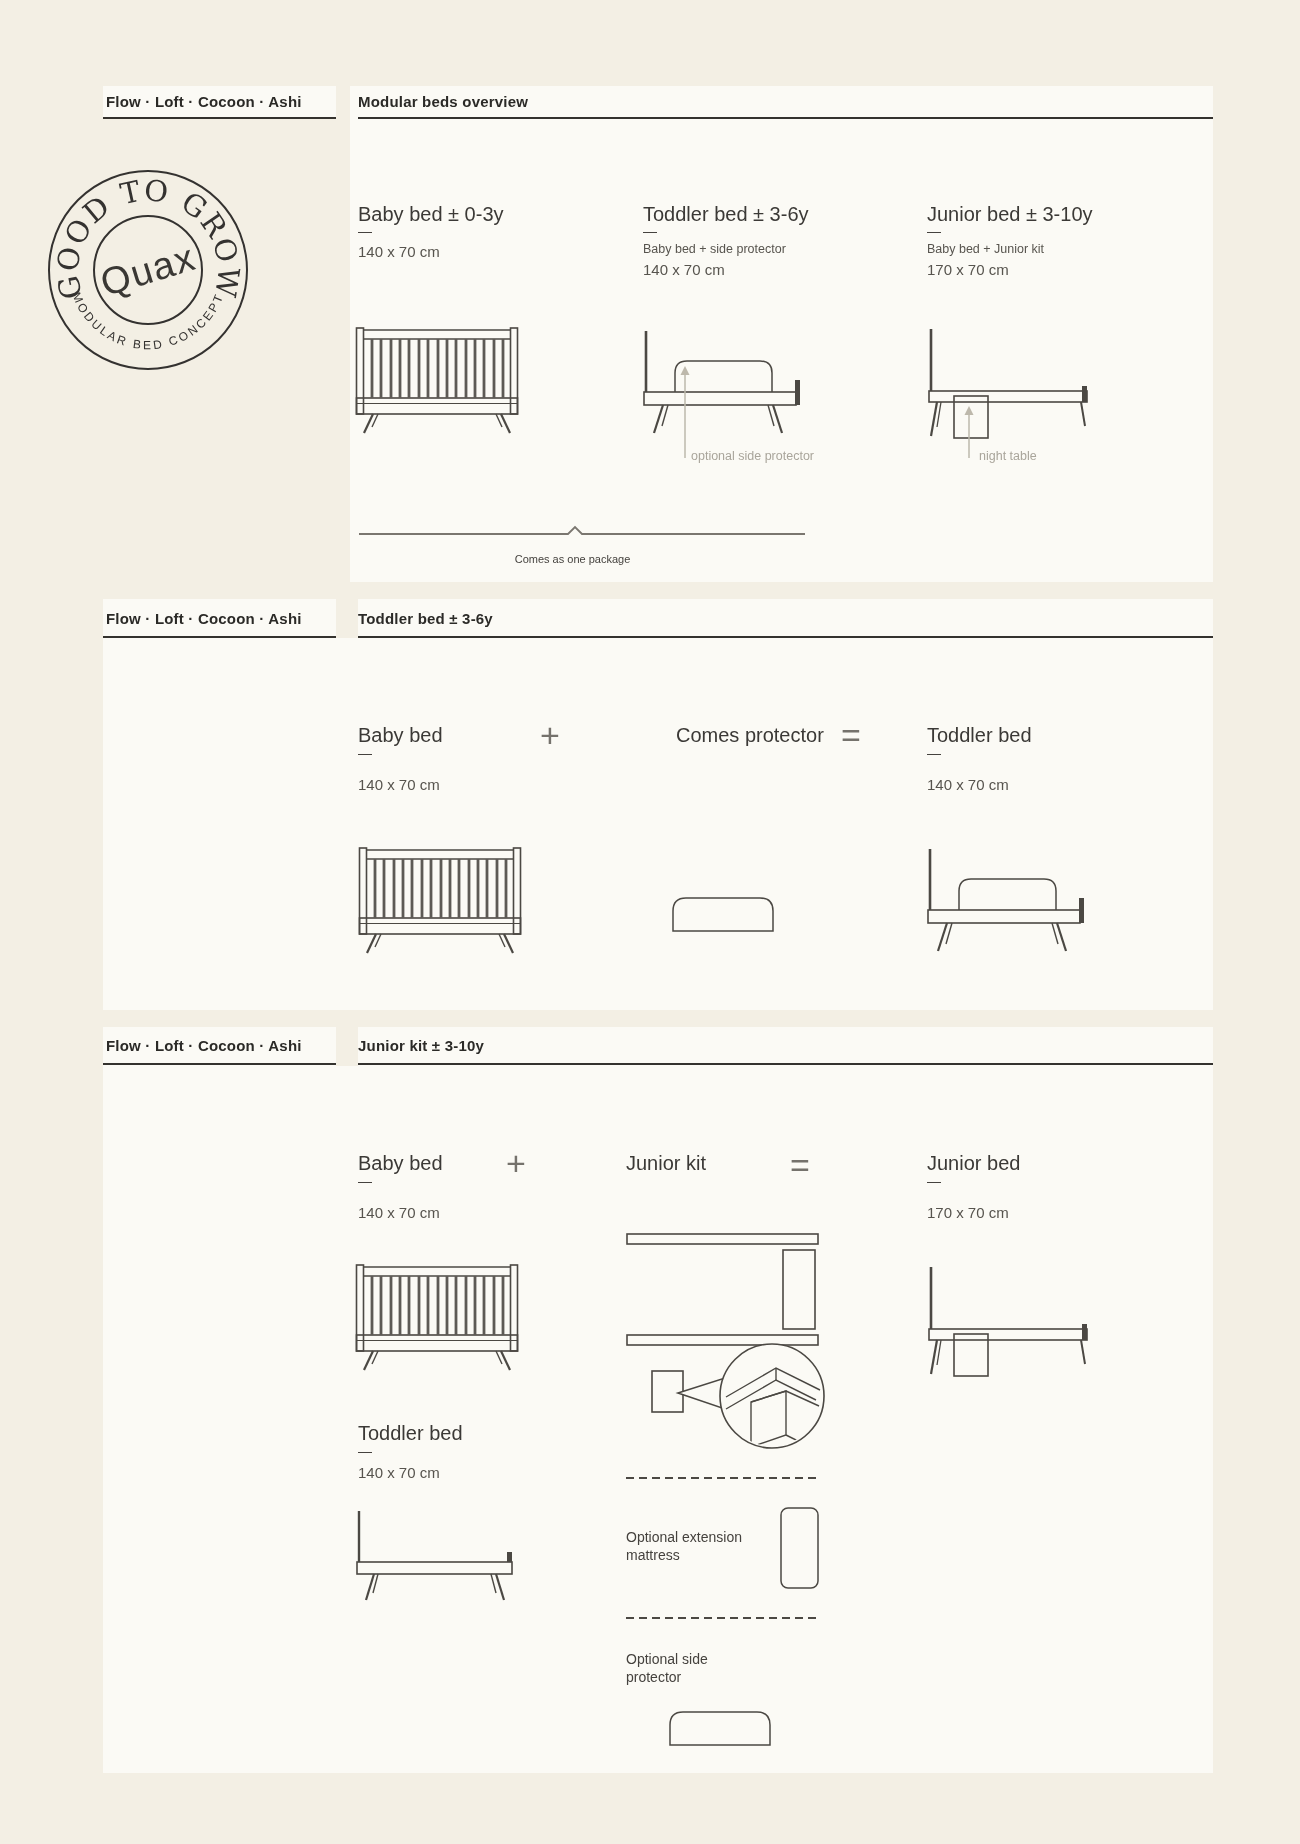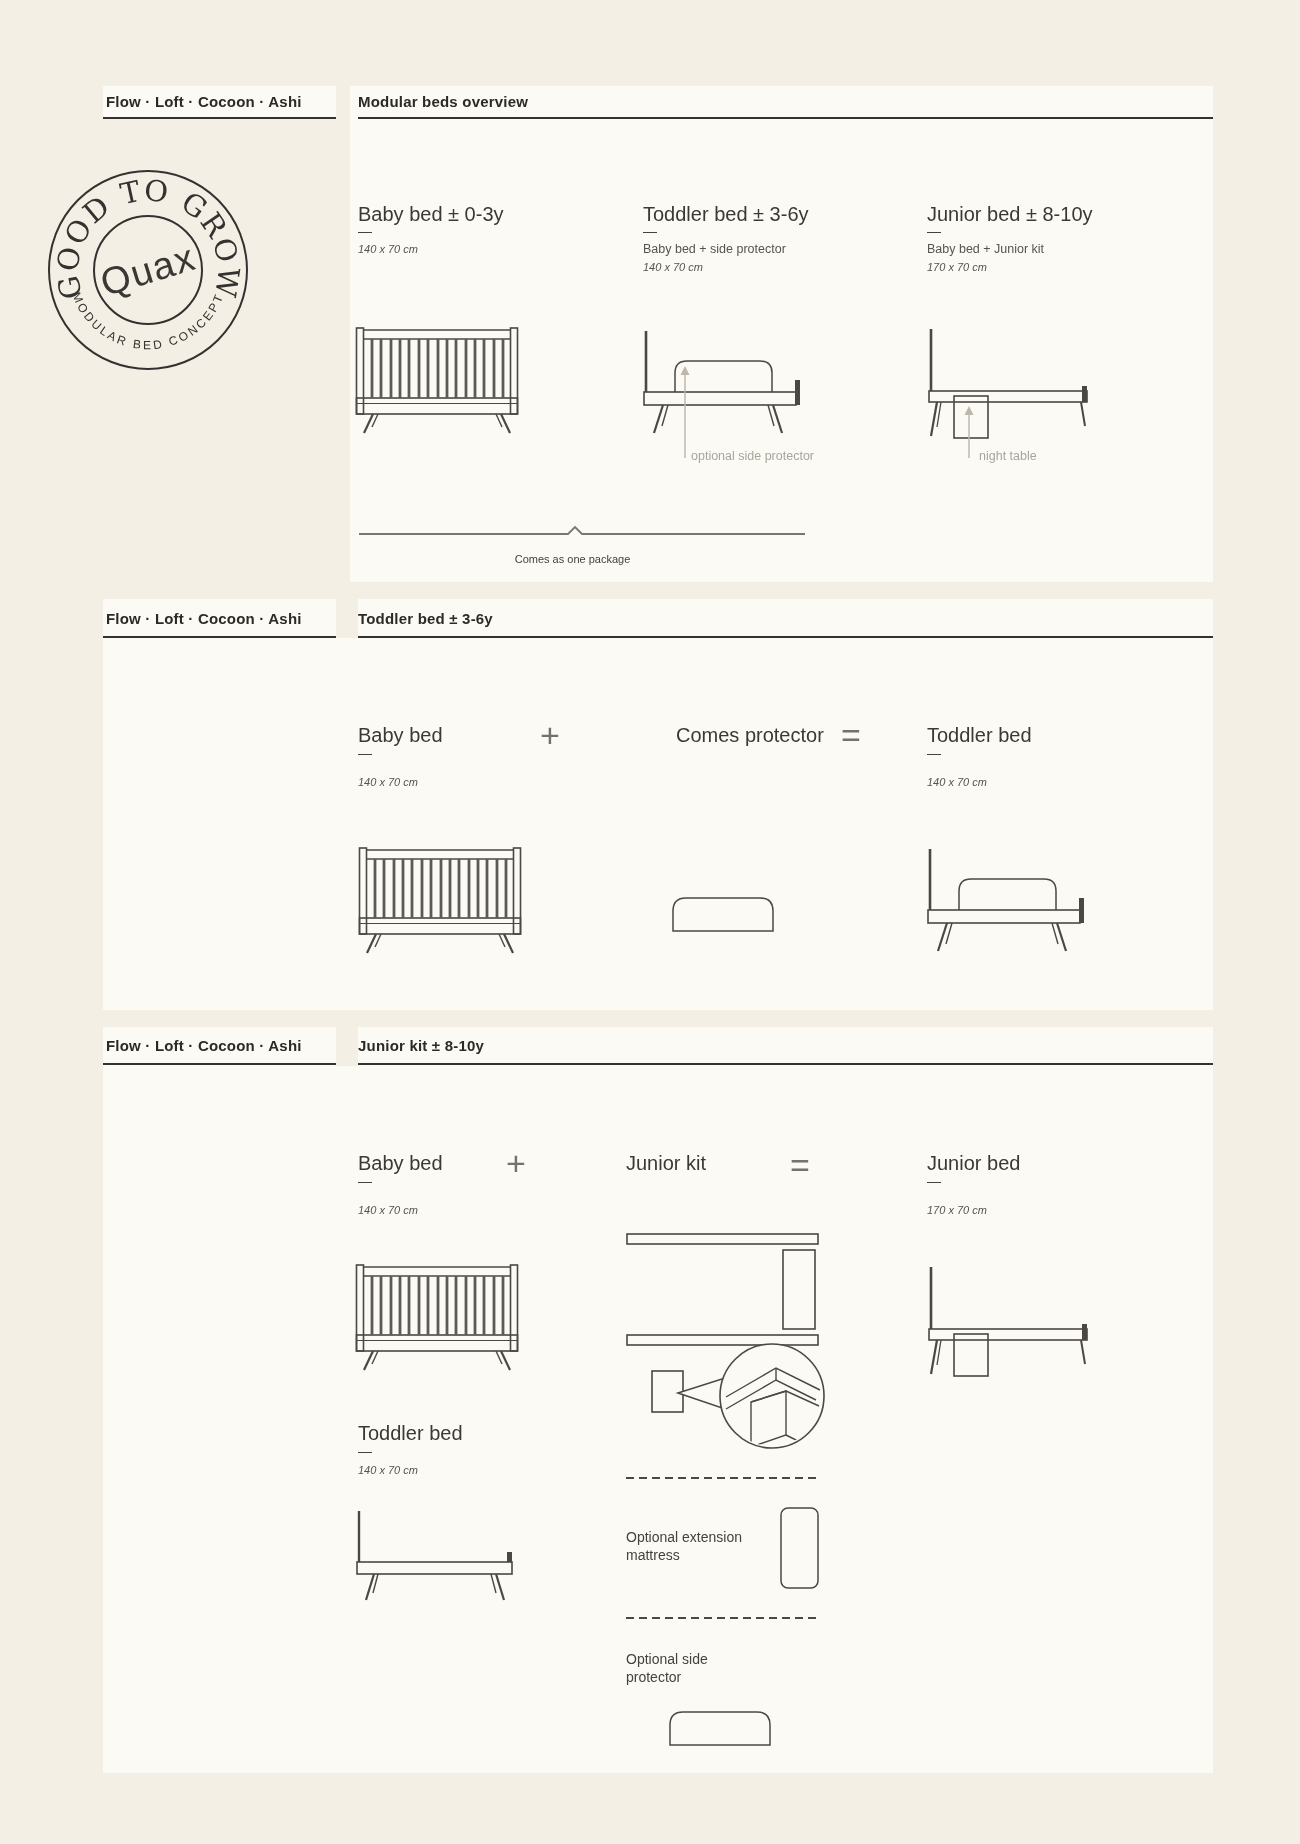--- a/index.html
+++ b/index.html
@@ -9,21 +9,21 @@
     font-family:"Liberation Sans", sans-serif;
     color:#2e2c29;
   }
   .panel{position:absolute;background:#fbfaf5;}
   .notch{position:absolute;background:#f3efe4;}
   .navtext{position:absolute;font-size:15px;font-weight:bold;color:#2b2a27;letter-spacing:.2px;white-space:nowrap;}
   .rule{position:absolute;height:2px;background:#34322e;}
   .coltitle{position:absolute;font-size:20px;color:#3b3936;white-space:nowrap;}
   .dash{position:absolute;font-size:14px;color:#45423e;line-height:10px;}
   .sub{position:absolute;font-size:12.5px;color:#57544e;white-space:nowrap;}
-  .small{position:absolute;font-size:11px;color:#57544e;white-space:nowrap;font-style:italic;}
+  .small{position:absolute;font-size:15px;color:#57544e;white-space:nowrap;}
   .note{position:absolute;font-size:12.5px;color:#a9a59b;white-space:nowrap;}
   .op{position:absolute;font-size:34px;font-weight:400;color:#75726c;line-height:34px;}
   .foot{position:absolute;font-size:11px;color:#45423e;text-align:center;}
   .optlabel{position:absolute;font-size:14px;color:#45423e;line-height:18px;}
   svg{position:absolute;overflow:visible;}
   .draw{stroke:#4b4843;fill:none;}
 </style>
 </head>
 <body>
 
@@ -37,21 +37,21 @@
 
   <div class="coltitle" style="left:358px;top:203px">Baby bed ± 0-3y</div>
   <div class="dash" style="left:358px;top:226px">—</div>
   <div class="small" style="left:358px;top:243px">140 x 70 cm</div>
 
   <div class="coltitle" style="left:643px;top:203px">Toddler bed ± 3-6y</div>
   <div class="dash" style="left:643px;top:226px">—</div>
   <div class="sub" style="left:643px;top:242px">Baby bed + side protector</div>
   <div class="small" style="left:643px;top:261px">140 x 70 cm</div>
 
-  <div class="coltitle" style="left:927px;top:203px">Junior bed ± 8-10y</div>
+  <div class="coltitle" style="left:927px;top:203px">Junior bed ± 3-10y</div>
   <div class="dash" style="left:927px;top:226px">—</div>
   <div class="sub" style="left:927px;top:242px">Baby bed + Junior kit</div>
   <div class="small" style="left:927px;top:261px">170 x 70 cm</div>
 
   <svg style="left:355px;top:326px" width="164" height="108" viewBox="0 0 164 108">
     <g class="draw" stroke-width="1.6">
       <rect x="1.5" y="2" width="7" height="86"></rect>
       <rect x="155.5" y="2" width="7" height="86"></rect>
       <line x1="8.5" y1="4" x2="155.5" y2="4"></line>
       <line x1="8.5" y1="13" x2="155.5" y2="13"></line>
@@ -214,21 +214,21 @@
         <path d="M125,75 L131,96" stroke-width="1.4"></path>
     </g>
   </svg>
 </div>
 
 <div>
   <div class="panel" style="left:103px;top:1027px;width:1110px;height:746px"></div>
   <div class="notch" style="left:336px;top:1027px;width:22px;height:39px"></div>
   <div class="navtext" style="left:106px;top:1037px">Flow · Loft · Cocoon · Ashi</div>
   <div class="rule" style="left:103px;top:1063px;width:233px"></div>
-  <div class="navtext" style="left:358px;top:1037px">Junior kit ± 8-10y</div>
+  <div class="navtext" style="left:358px;top:1037px">Junior kit ± 3-10y</div>
   <div class="rule" style="left:358px;top:1063px;width:855px"></div>
 
   <div class="coltitle" style="left:358px;top:1152px">Baby bed</div>
   <div class="dash" style="left:358px;top:1176px">—</div>
   <div class="small" style="left:358px;top:1204px">140 x 70 cm</div>
 
   <div class="op" style="left:506px;top:1146px">+</div>
 
   <div class="coltitle" style="left:626px;top:1152px">Junior kit</div>
 

